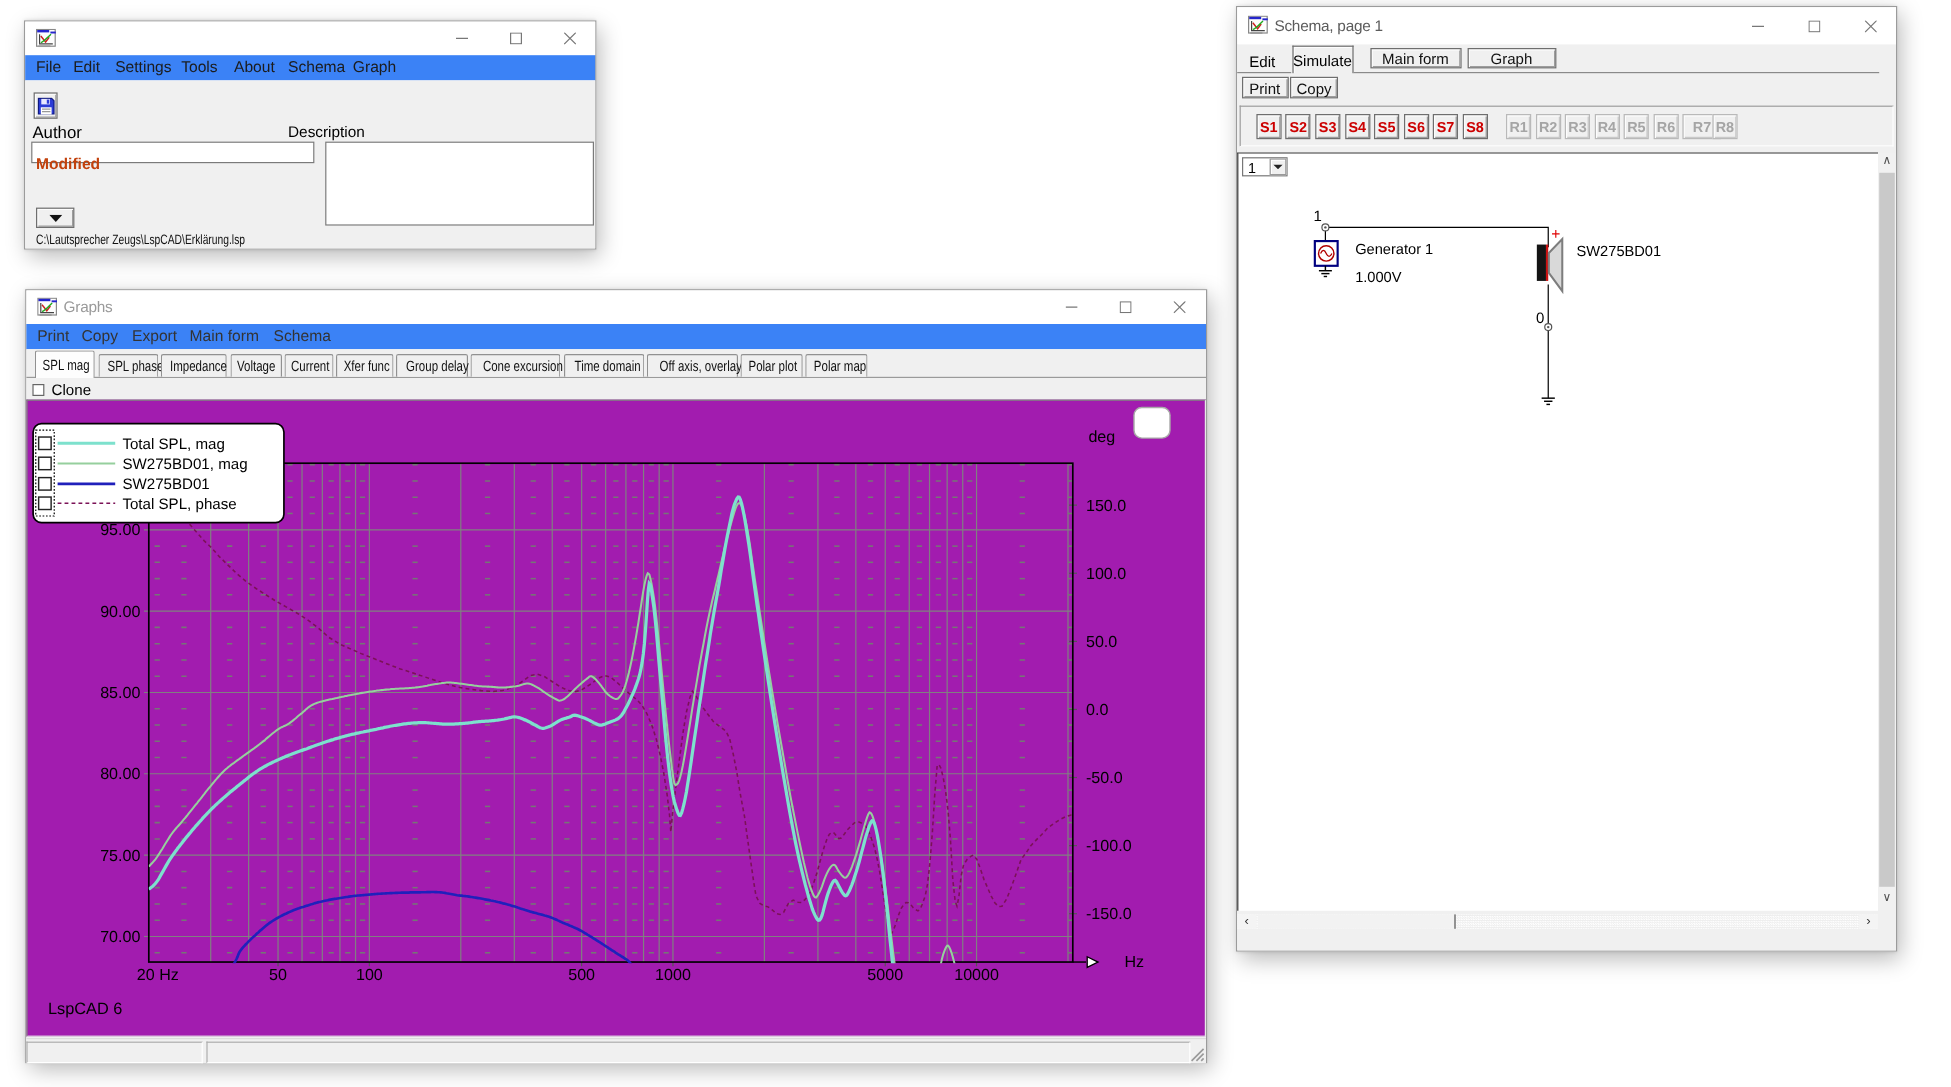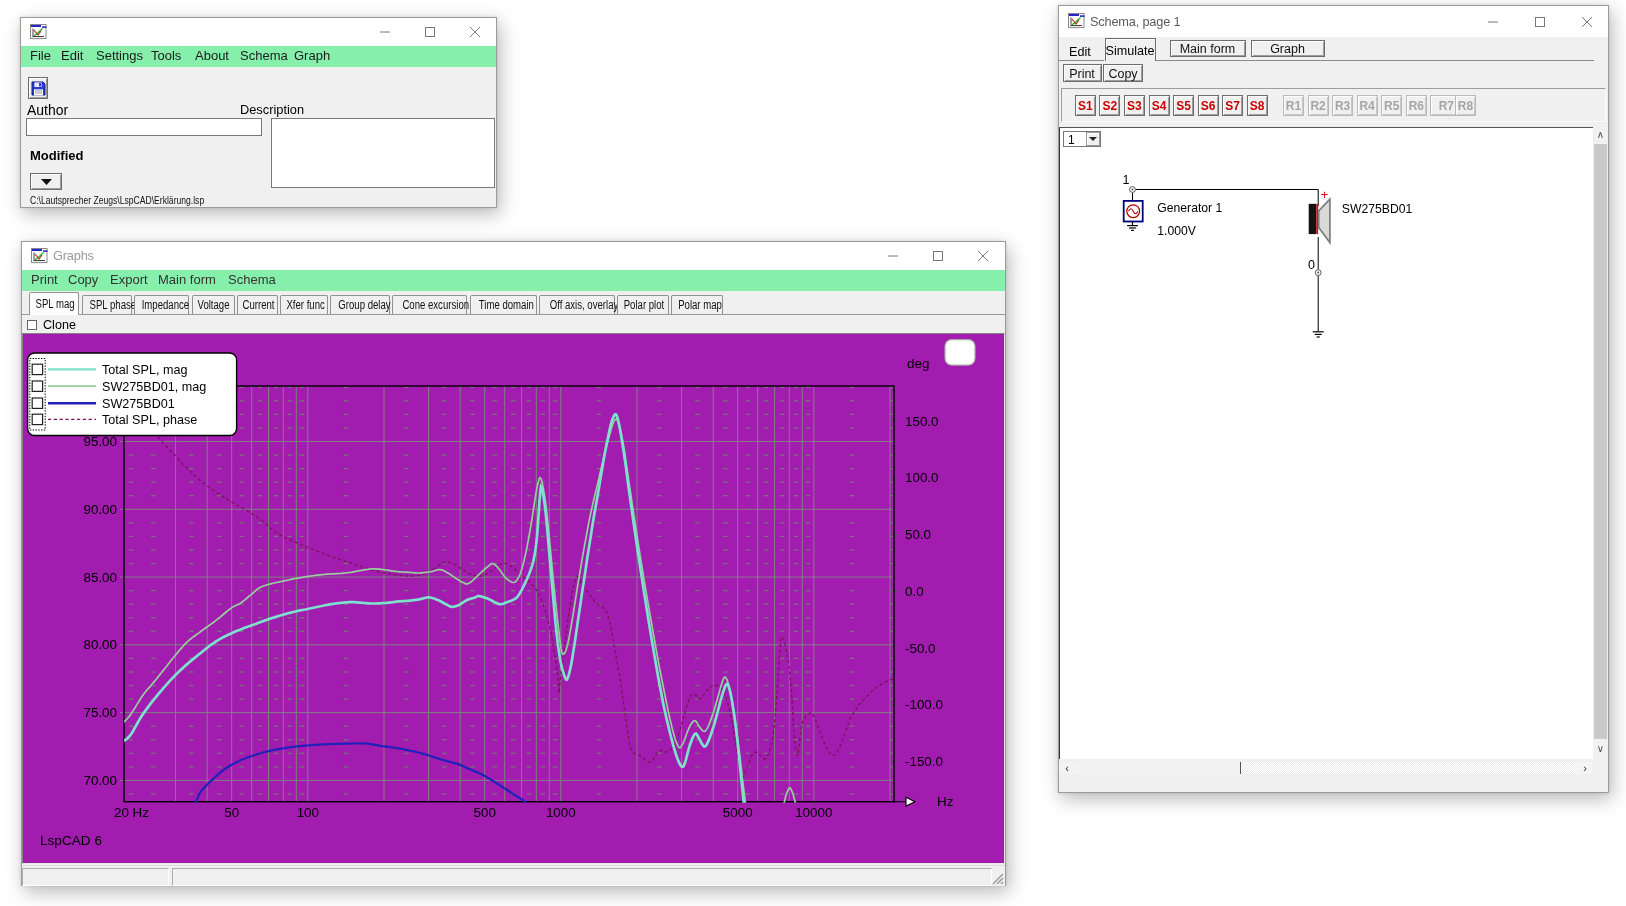--- a/index.html
+++ b/index.html
@@ -2,21 +2,21 @@
 <html><head><meta charset="utf-8"><title>LspCAD</title>
 <style>
 *{margin:0;padding:0;box-sizing:border-box}
 html,body{width:1626px;height:906px;background:#fff;font-family:"Liberation Sans",sans-serif;overflow:hidden;position:relative}
 .win{position:absolute;background:#fff;border:1px solid #9b9b9b;box-shadow:3px 6px 18px rgba(0,0,0,.28),0 0 3px rgba(0,0,0,.12)}
 .tb{position:absolute;left:0;top:0;right:0;height:28px;background:#fff}
 .ticon{position:absolute;left:9px;top:6px;width:17px;height:16px}
 .ttl{position:absolute;left:31px;top:0;height:28px;line-height:28px;font-size:12.8px;letter-spacing:-0.2px}
 .cbx{position:absolute;top:0;width:45px;height:28px;color:#5c5c5c}
 .cbx svg{position:absolute;left:50%;top:50%;margin:-5px 0 0 -5px}
-.menu{position:absolute;left:0;right:0;top:28px;height:21px;background:#86efac;font-size:13px;color:#1c1c1c}
+.menu{position:absolute;left:0;right:0;top:28px;height:21px;background:#3b82f6;font-size:13px;color:#1c1c1c}
 .menu span{position:absolute;top:2px}
 .client{position:absolute;left:0;right:0;bottom:0;background:#f0f0f0}
 .btn3{position:absolute;background:#f0f0f0;border:1px solid #6e6e6e;box-shadow:inset 1px 1px 0 #fdfdfd,inset -1px -1px 0 #9d9d9d;font-size:12.5px;text-align:center;color:#111}
 .tab{position:absolute;background:#f0f0f0;border:1px solid #919191;border-bottom:none;font-size:12.3px;text-align:center;color:#111;border-radius:2px 2px 0 0;white-space:nowrap}
 .tab i{display:inline-block;font-style:normal;transform:scaleX(.78);transform-origin:50% 50%}
 .tab.act{background:#fdfdfd}
 input,textarea{border:1px solid #7a7a7a;background:#fff;position:absolute}
 </style></head><body>
 
 <div class="win" id="wmain" style="left:20px;top:17px;width:477px;height:191px">
@@ -65,21 +65,21 @@
             <rect x="8" y="2" width="2" height="3.4" fill="#2b3bd6"></rect>
             <rect x="3" y="8.4" width="9" height="6" fill="#fff"></rect>
             <line x1="4" y1="10" x2="11" y2="10" stroke="#999"></line>
             <line x1="4" y1="12" x2="11" y2="12" stroke="#999"></line>
           </svg></div>
     </div>
     <div style="position:absolute;left:6px;top:35px;font-size:14px">Author</div>
     <div style="position:absolute;left:219px;top:35px;font-size:12.8px">Description</div>
     <input style="left: 5px; top: 51px; width: 236px; height: 18px;">
     <textarea style="left: 250px; top: 51px; width: 224px; height: 70px; resize: none;"></textarea>
-    <div style="position:absolute;left:9px;top:81px;font-size:13px;font-weight:bold;color:#000000">Modified</div>
+    <div style="position:absolute;left:9px;top:62px;font-size:13px;font-weight:bold;color:#c2410c">Modified</div>
     <div class="btn3" style="left:9px;top:106px;width:32px;height:17px">
       <svg width="11" height="6" viewBox="0 0 11 6" style="margin-top:5px">
           <polygon points="0,0 11,0 5.5,6" fill="#111"></polygon>
         </svg>
     </div>
     <div style="position:absolute;left:9px;top:127px;font-size:11.3px;color:#111;white-space:nowrap;transform:scaleX(.76);transform-origin:0 0">C:\Lautsprecher Zeugs\LspCAD\Erklärung.lsp</div>
   </div>
 </div>
 
 <div class="win" id="wgraph" style="left:21px;top:241px;width:985px;height:645px">
@@ -981,21 +981,21 @@
           <g stroke="#9a9a9a" stroke-width="1.4">
             <line x1="12" y1="2" x2="2" y2="12"></line>
             <line x1="12" y1="6" x2="6" y2="12"></line>
             <line x1="12" y1="10" x2="10" y2="12"></line>
           </g>
         </svg>
     </div>
   </div>
 </div>
 
-<div class="win" id="wschema" style="left:1058px;top:5px;width:551px;height:788px">
+<div class="win" id="wschema" style="left:1030px;top:5px;width:551px;height:788px">
   <div class="tb" style="height:31px">
     <div class="ticon" style="top:7px"><svg width="17" height="16" viewBox="0 0 17 16">
           <rect x="0.5" y="0.5" width="15.5" height="14" fill="#fdfdfd" stroke="#888" stroke-width="1"></rect>
           <rect x="1" y="1" width="10" height="2" fill="#2525cc"></rect>
           <rect x="12" y="2.3" width="4.5" height="1.6" fill="#2525cc"></rect>
           <line x1="3" y1="4.5" x2="3" y2="12.5" stroke="#444" stroke-width="1"></line>
           <line x1="2.5" y1="12.5" x2="14" y2="12.5" stroke="#444" stroke-width="1"></line>
           <path d="M4 6 L8 11 L11 7" stroke="#cc2222" stroke-width="1.2" fill="none"></path>
           <path d="M4 11.5 C6.5 11 8.5 8 12.5 4.5" stroke="#1faa1f" stroke-width="1.2" fill="none"></path>
           <rect x="2" y="13.8" width="10" height="1.4" fill="#999"></rect>

